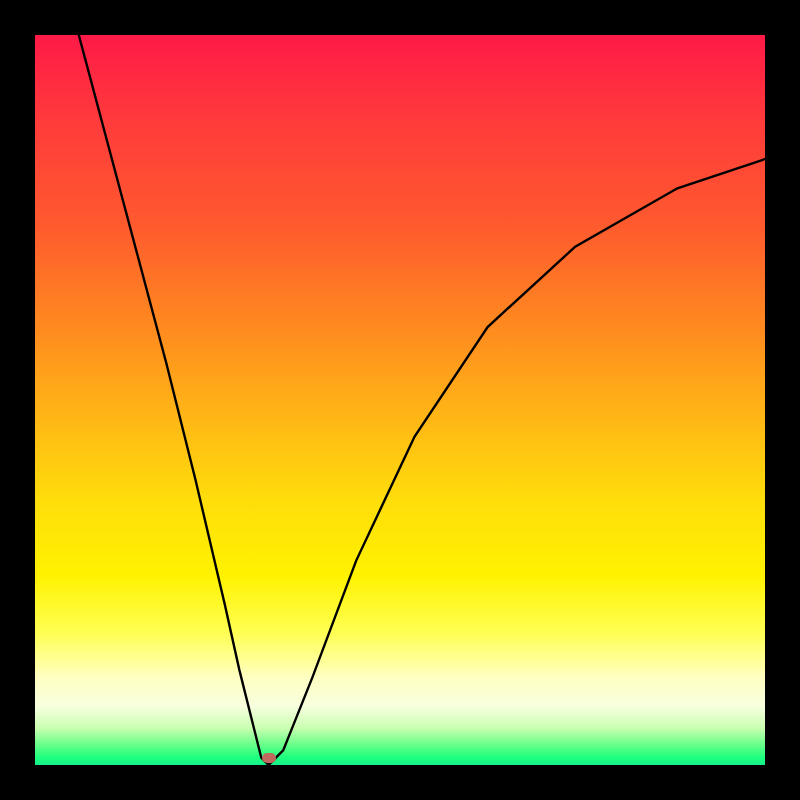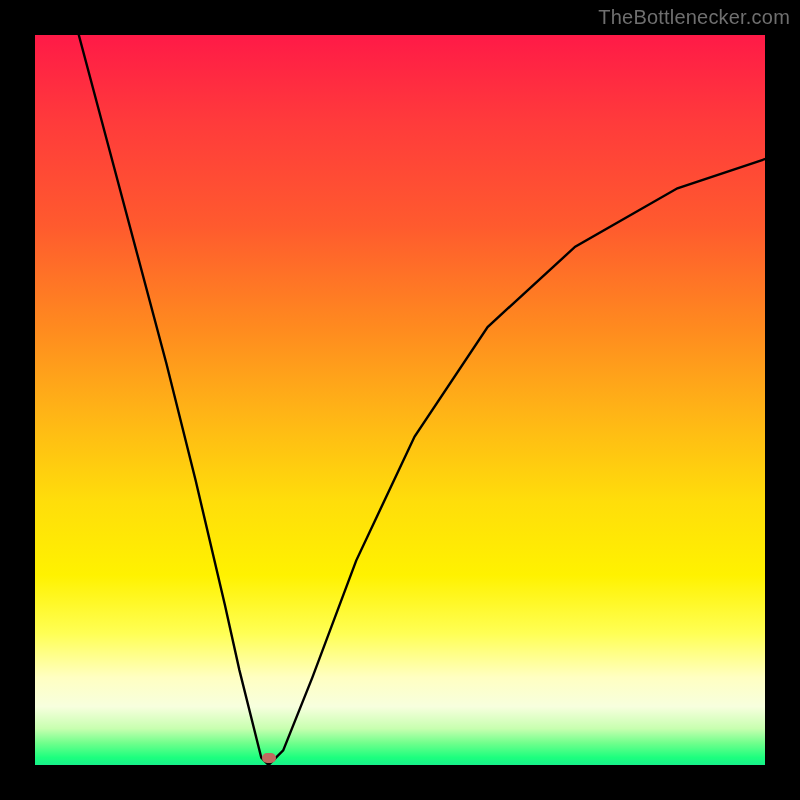--- a/index.html
+++ b/index.html
@@ -64,21 +64,20 @@
     color: #6f6f6f;
     font-size: 20px;
     letter-spacing: 0.2px;
     user-select: none;
   }
 </style>
 </head>
 <body>
 
 <div class="frame">
-  <div class="watermark">TheBottlenecker.com</div>
 
   <div class="plot">
     <svg class="curve" viewBox="0 0 730 730" preserveAspectRatio="none">
       <path id="curve-path" fill="none" stroke="#000" stroke-width="2.4" stroke-linecap="round" d="M43.8 0.0 L73.0 109.5 L102.2 219.0 L131.4 328.5 L160.6 445.3 L189.8 569.4 L204.4 635.1 L219.0 693.5 L226.3 722.7 L233.6 730.0 L248.2 715.4 L277.4 642.4 L321.2 525.6 L379.6 401.5 L452.6 292.0 L540.2 211.7 L642.4 153.3 L730.0 124.1"></path>
     </svg>
     <div class="dot" id="marker-dot" style="left: 226.6px; top: 718px; background: rgb(193, 105, 95);"></div>
   </div>
 </div>
 
 </body></html>

